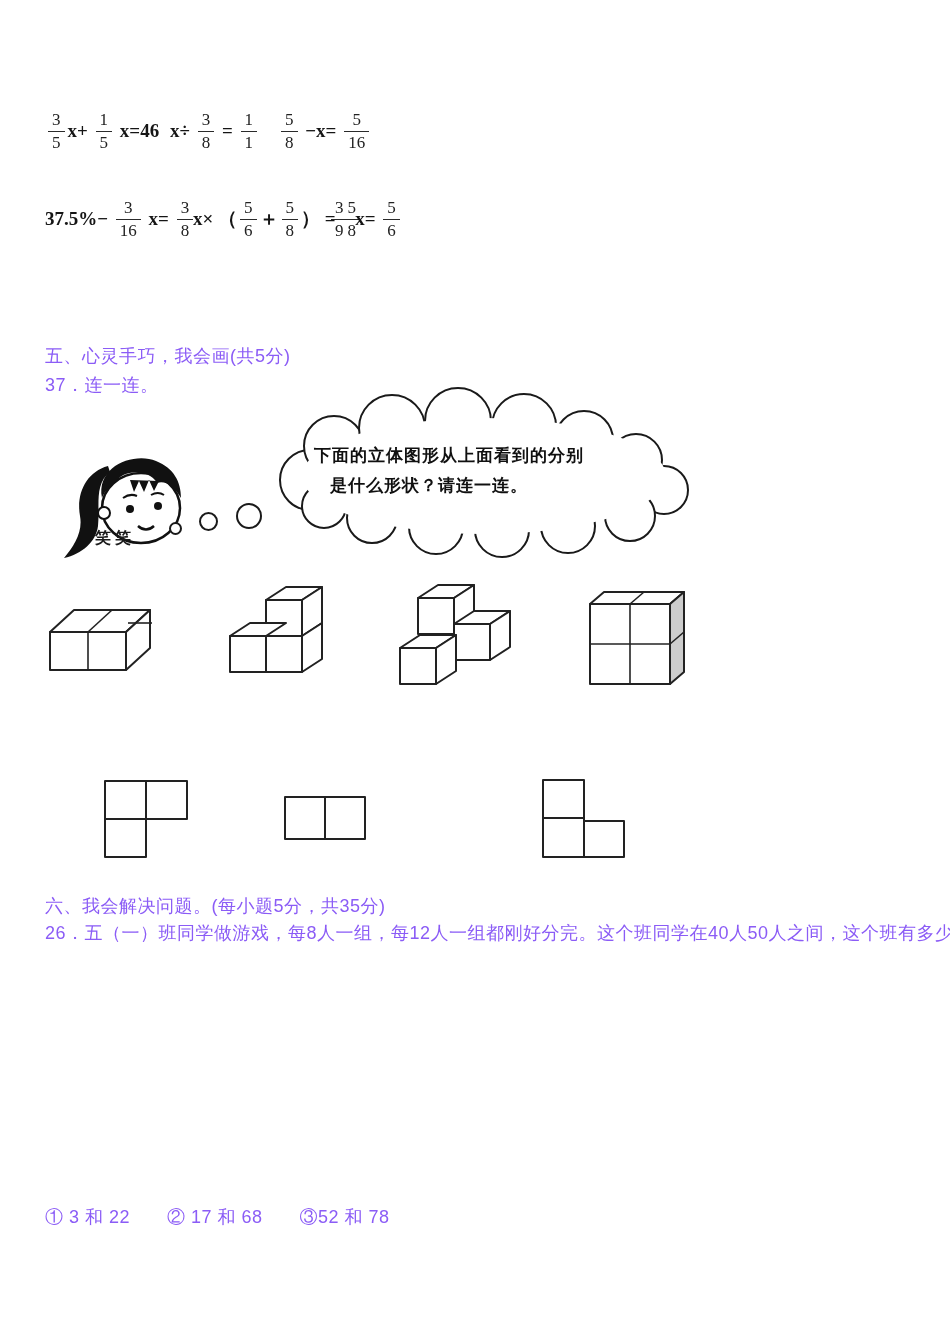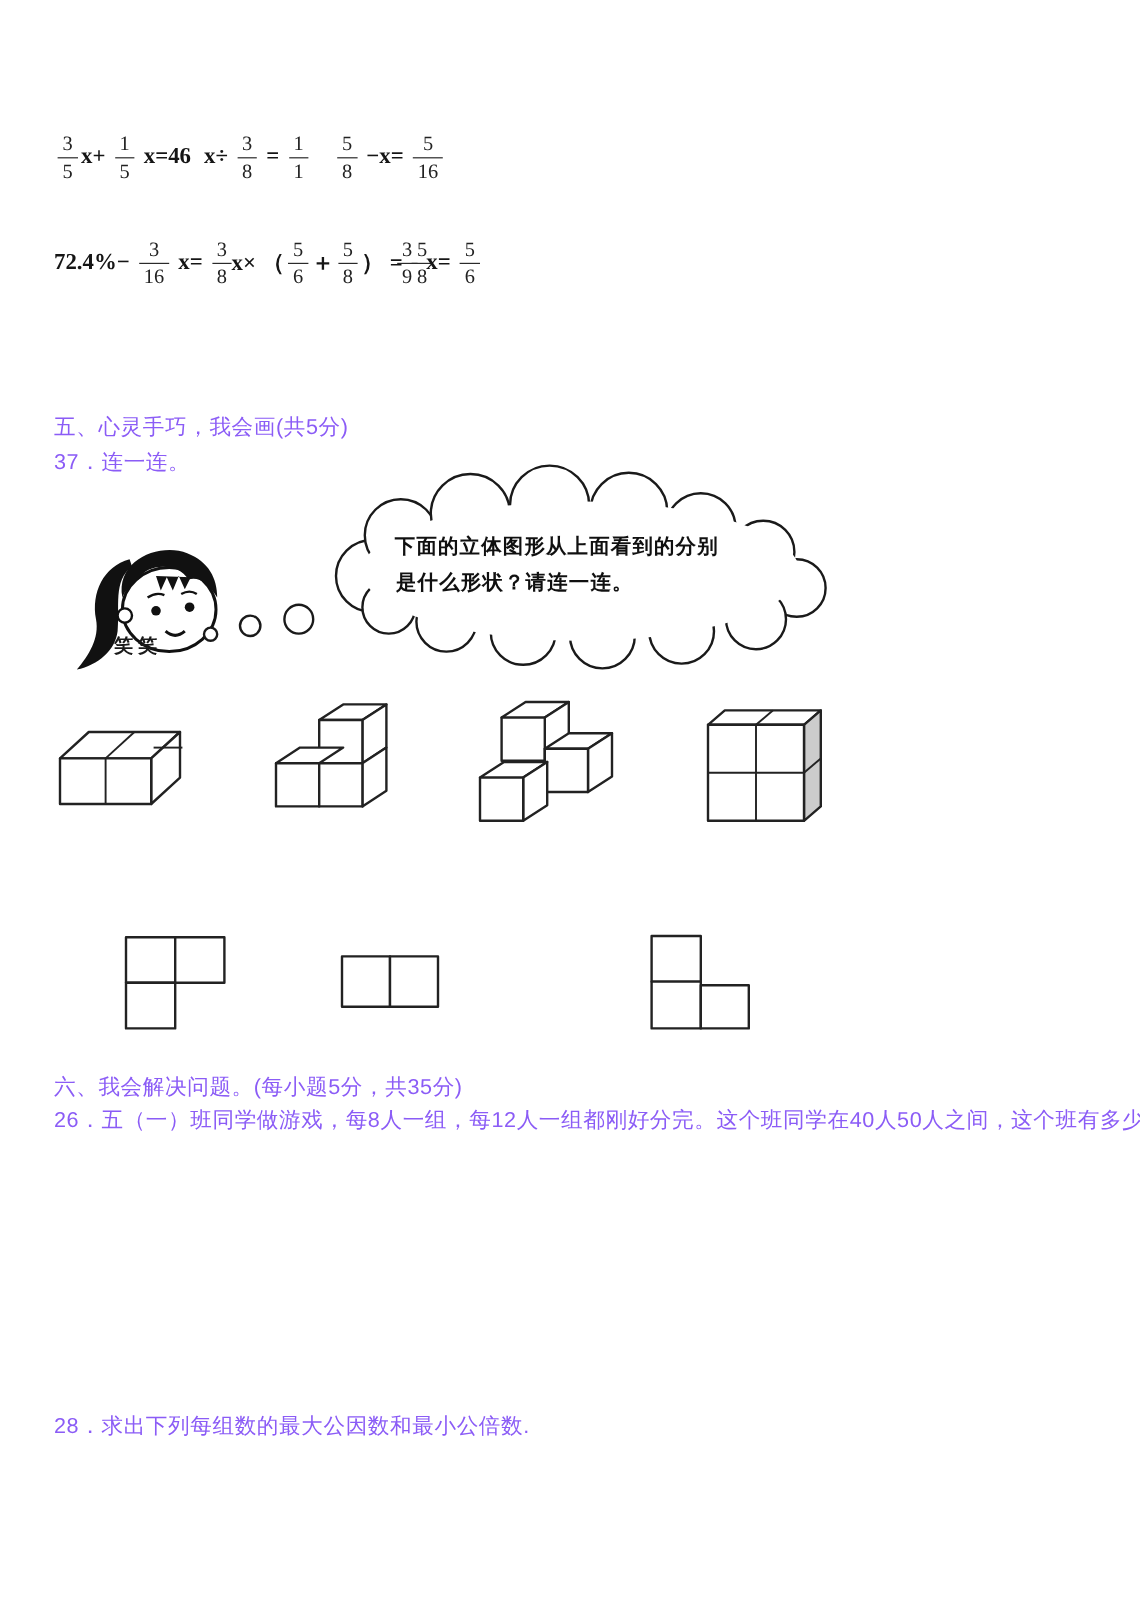--- a/index.html
+++ b/index.html
@@ -58,21 +58,21 @@
         <span class="den">8</span>
       </span>
       <span class="eqt"> −x= </span>
       <span class="frac">
         <span class="num">5</span>
         <span class="den">16</span>
       </span>
     </div>
 
   <div class="eq" style="left:45px;top:188px">
-      <span class="eqt">72.4%− </span>
+      <span class="eqt">37.5%− </span>
       <span class="frac">
         <span class="num">3</span>
         <span class="den">16</span>
       </span>
       <span class="eqt"> x= </span>
       <span class="frac">
         <span class="num">3</span>
         <span class="den">8</span>
       </span>
     </div>
@@ -141,21 +141,21 @@
         <circle cx="402" cy="94" r="24"></circle>
         <circle cx="368" cy="120" r="25"></circle>
         <circle cx="306" cy="130" r="27"></circle>
         <circle cx="240" cy="134" r="27"></circle>
         <circle cx="174" cy="131" r="27"></circle>
         <circle cx="110" cy="122" r="25"></circle>
         <circle cx="62" cy="110" r="22"></circle>
       </g>
       <ellipse cx="222" cy="80" rx="182" ry="58" fill="#ffffff"></ellipse>
     </svg>
-    <div class="cloud-line" style="left:67px;top:48px">下面的立体图形从上面看到的分别</div>
+    <div class="cloud-line" style="left:52px;top:48px">下面的立体图形从上面看到的分别</div>
     <div class="cloud-line" style="left:68px;top:78px">是什么形状？请连一连。</div>
   </div>
 
   <svg style="left:48px;top:592px" width="106" height="82" viewBox="0 0 106 82">
     <polygon class="ink" points="2,40 26,18 102,18 78,40"></polygon>
     <polygon class="ink" points="78,40 102,18 102,56 78,78"></polygon>
     <rect class="ink" x="2" y="40" width="76" height="38"></rect>
     <line class="ink-thin" x1="40" y1="40" x2="40" y2="78"></line>
     <line class="ink-thin" x1="40" y1="40" x2="64" y2="18"></line>
     <line class="ink-thin" x1="80" y1="31" x2="104" y2="31"></line>
@@ -205,15 +205,15 @@
   </svg>
 
   <svg style="left:541px;top:779px" width="86" height="82" viewBox="0 0 86 82">
     <rect class="ink" x="2" y="1" width="41" height="38"></rect>
     <rect class="ink" x="2" y="39" width="41" height="39"></rect>
     <rect class="ink" x="43" y="42" width="40" height="36"></rect>
   </svg>
 
   <div class="cjk" style="left:45px;top:894px">六、我会解决问题。(每小题5分，共35分)</div>
   <div class="cjk" style="left:45px;top:921px">26．五（一）班同学做游戏，每8人一组，每12人一组都刚好分完。这个班同学在40人50人之间，这个班有多少人？</div>
-  <div class="cjk" style="left:45px;top:1176px">28．求出下列每组数的最大公因数和最小公倍数.</div>
+  <div class="cjk" style="left:45px;top:1205px">① 3 和 22　　② 17 和 68　　③52 和 78</div>
 
 </div>
 
 </body></html>

